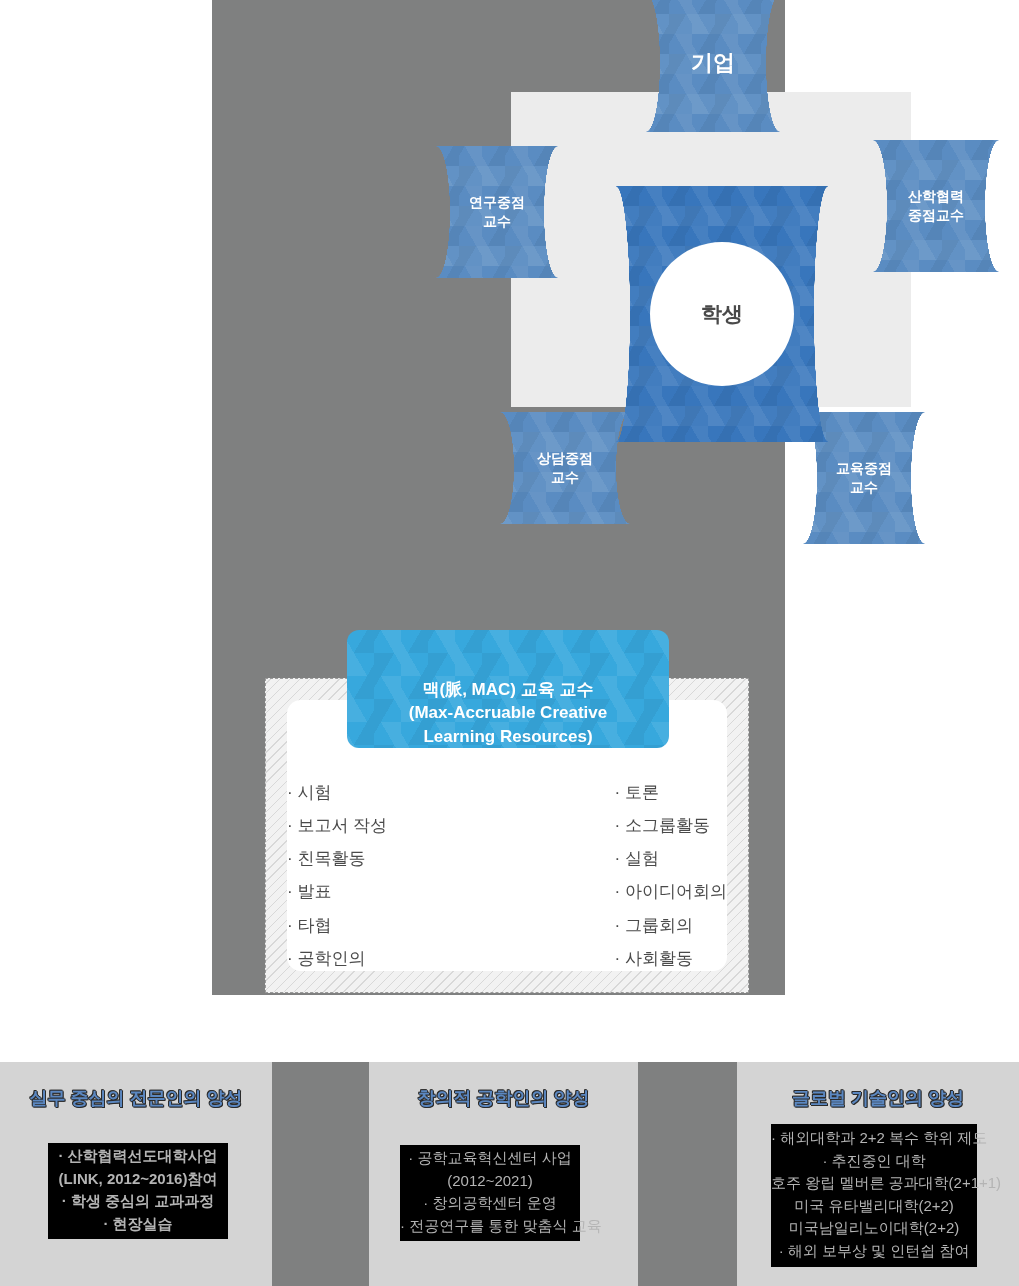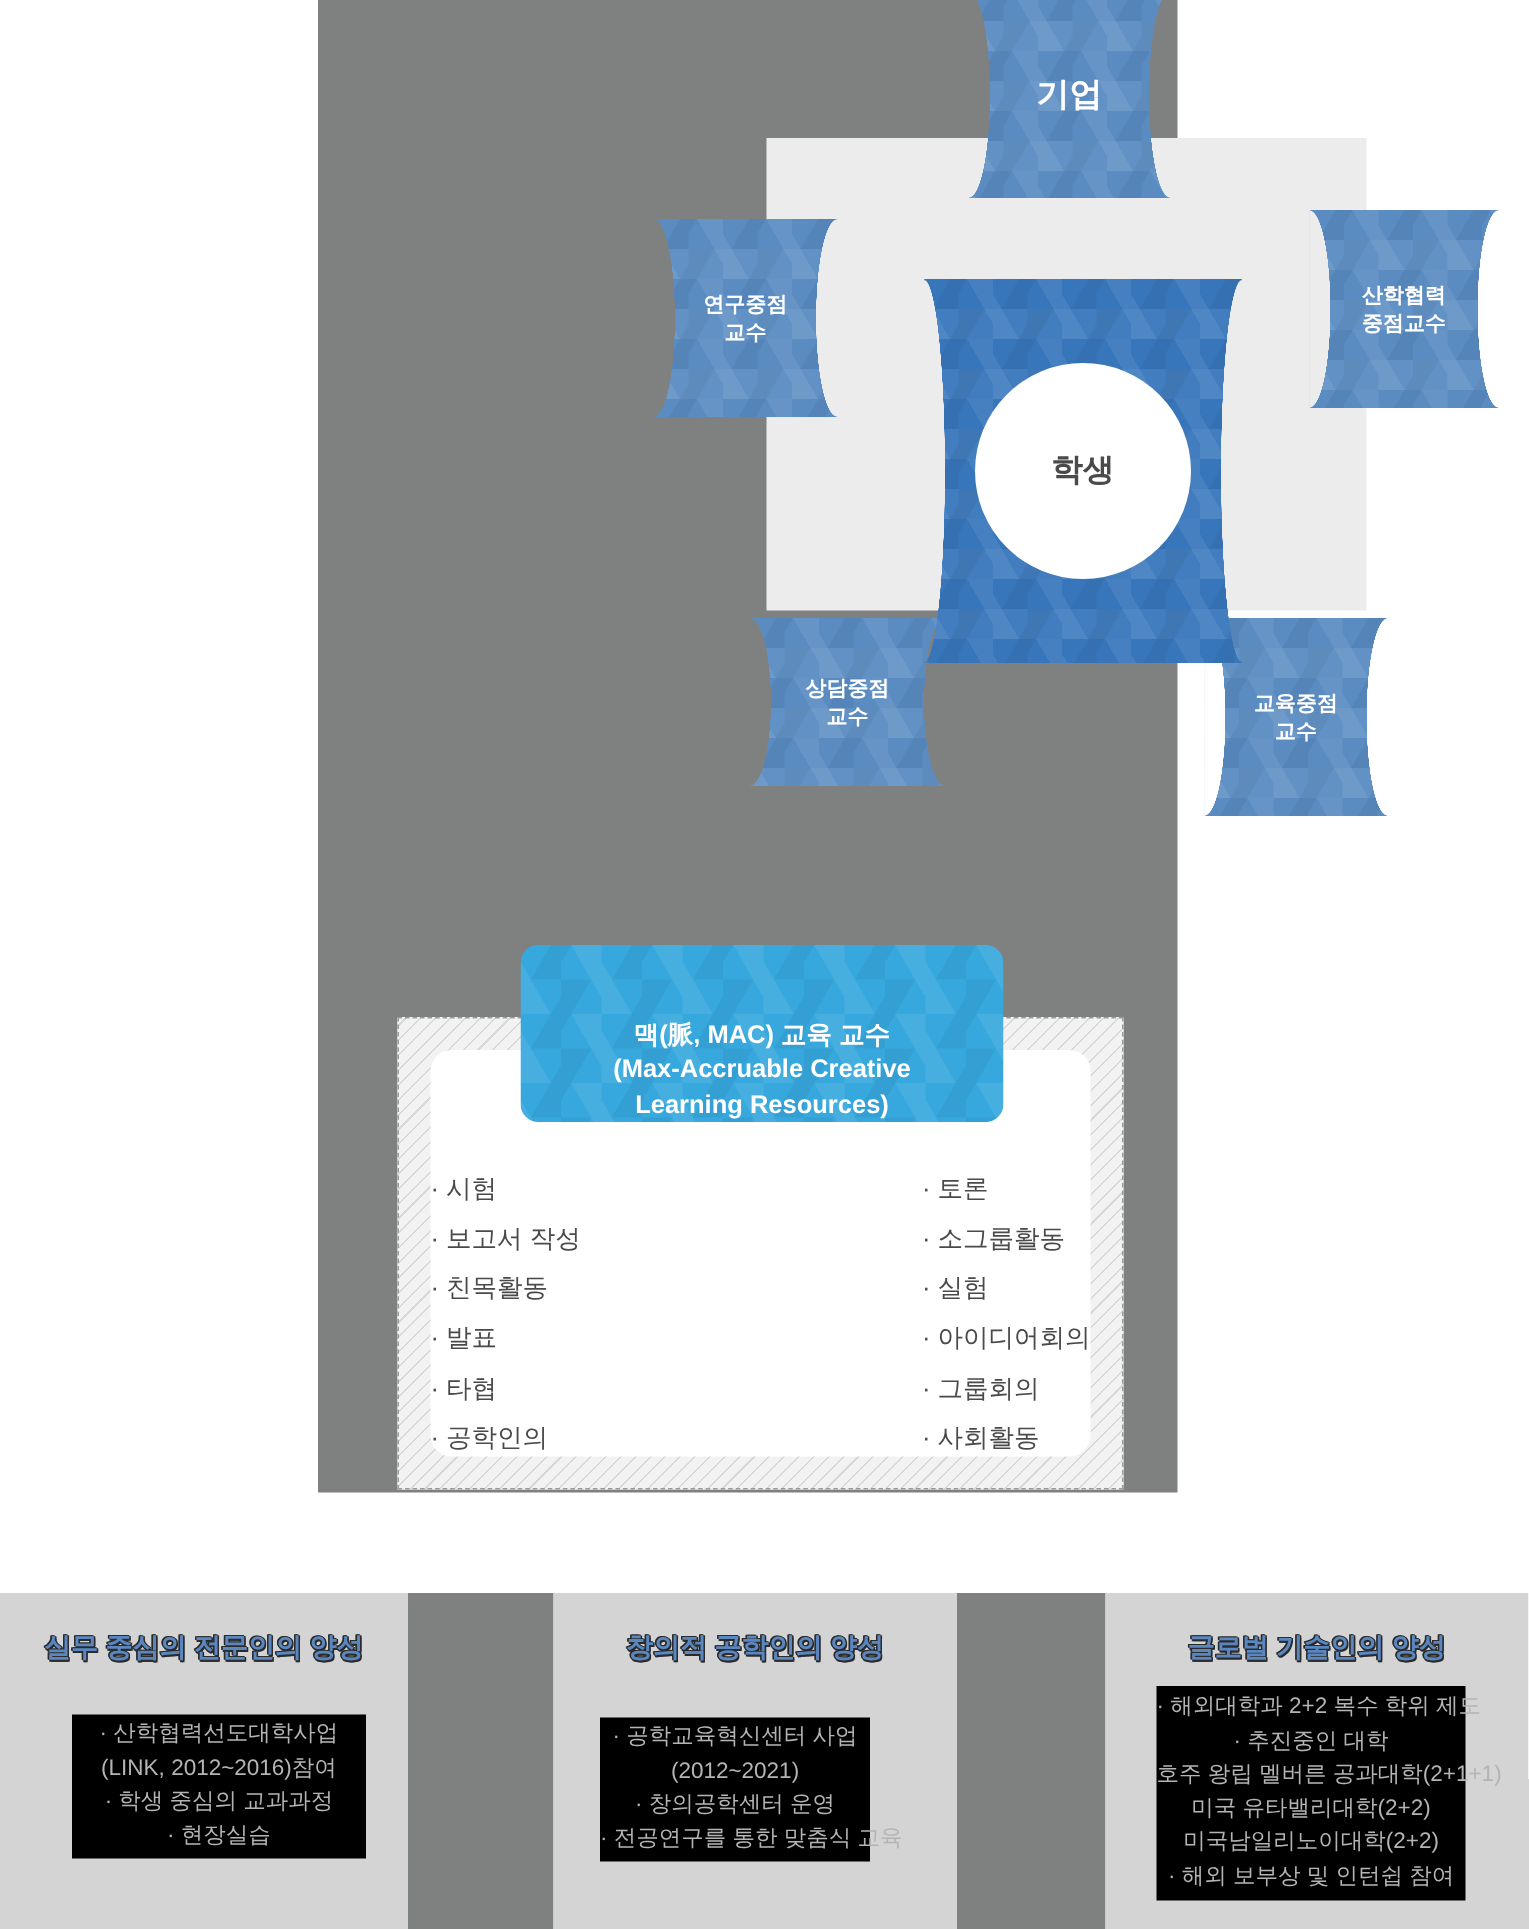--- a/index.html
+++ b/index.html
@@ -115,21 +115,21 @@
                 1px 1px #2b2b2b,-1px -1px #2b2b2b;
   }
   .b-body{
     position:absolute;background:#000000;
     color:#b4b4b4;font-size:15px;line-height:1.5;text-align:center;
     white-space:nowrap;
   }
   .b-body div{position:relative;}
 
   #bp1 .b-title{top:24px;}
-  #bp1 .b-body{left:48px;top:81px;width:196px;padding:2px 0 4px;}
+  #bp1 .b-body{left:48px;top:81px;width:180px;padding:2px 0 4px;font-weight:bold;}
   #bp2 .b-title{top:24px;}
   #bp2 .b-body{left:31px;top:83px;width:180px;padding:2px 0 4px;}
   #bp3 .b-title{top:24px;}
   #bp3 .b-body{left:34px;top:62px;width:206px;padding:3px 0 5px;}
 </style>
 </head>
 <body>
 
 <div id="stage">
 

